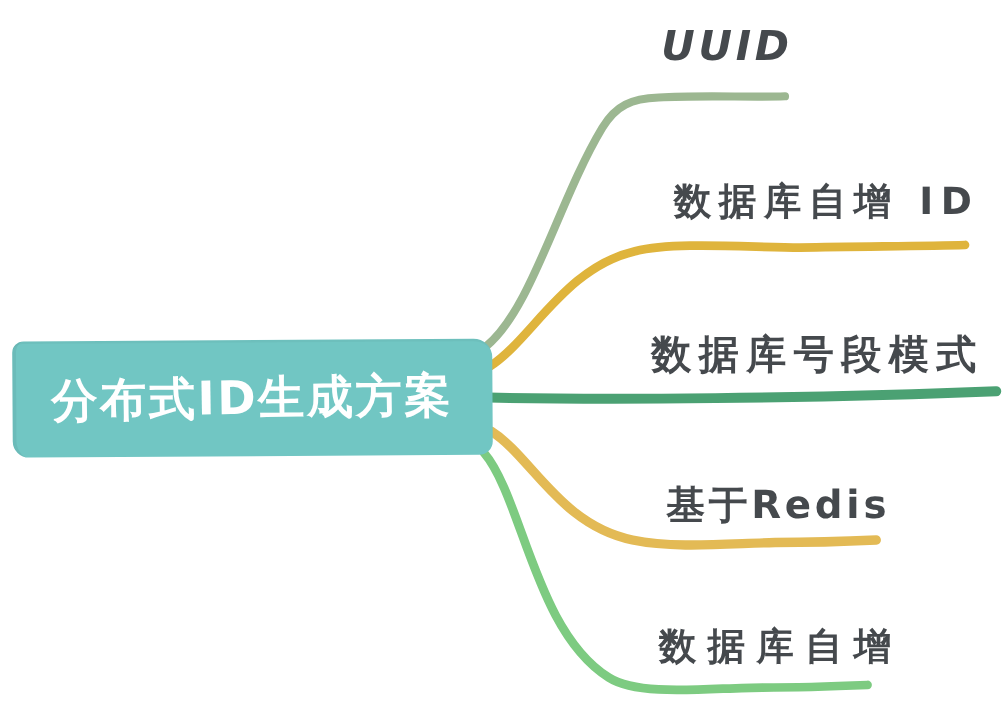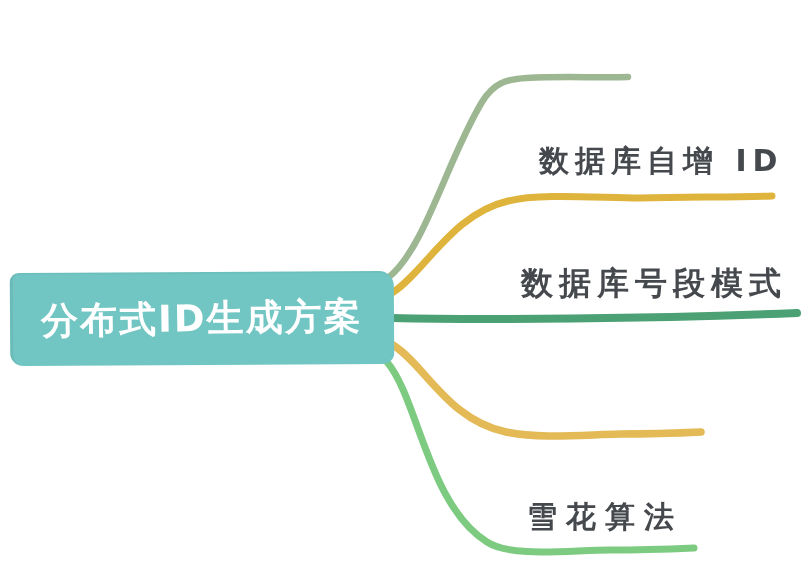--- a/index.html
+++ b/index.html
@@ -72,21 +72,23 @@
     <path class="branch" d="M 392 293 C 425 272, 452 214, 508 201 C 540 193, 600 198, 640 198 C 690 197, 740 197, 772 196" stroke="#dfb43c" stroke-width="7"></path>
     <path class="branch" d="M 391 318 C 480 320, 650 319, 797 313" stroke="#4ba173" stroke-width="8"></path>
     <path class="branch" d="M 393 345 C 425 365, 448 420, 506 432 C 540 439, 580 435, 620 434 C 650 434, 680 433, 701 432" stroke="#e3ba55" stroke-width="7.5"></path>
     <path class="branch" d="M 387 362 C 418 398, 428 505, 487 542 C 512 558, 570 550, 610 550 C 640 550, 670 549, 694 548" stroke="#7dcb81" stroke-width="7"></path>
   </svg>
 
   <div class="root-node">
     <span class="root-label">分布式ID生成方案</span>
   </div>
 
+  <div class="branch-label label-uuid">UUID</div>
 
   <div class="branch-label label-auto">数据库自增 ID</div>
 
   <div class="branch-label label-segment">数据库号段模式</div>
 
+  <div class="branch-label label-redis">基于Redis</div>
 
-  <div class="branch-label label-snowflake">雪花算法</div>
+  <div class="branch-label label-snowflake">数据库自增</div>
 
 </div>
 
 </body></html>

